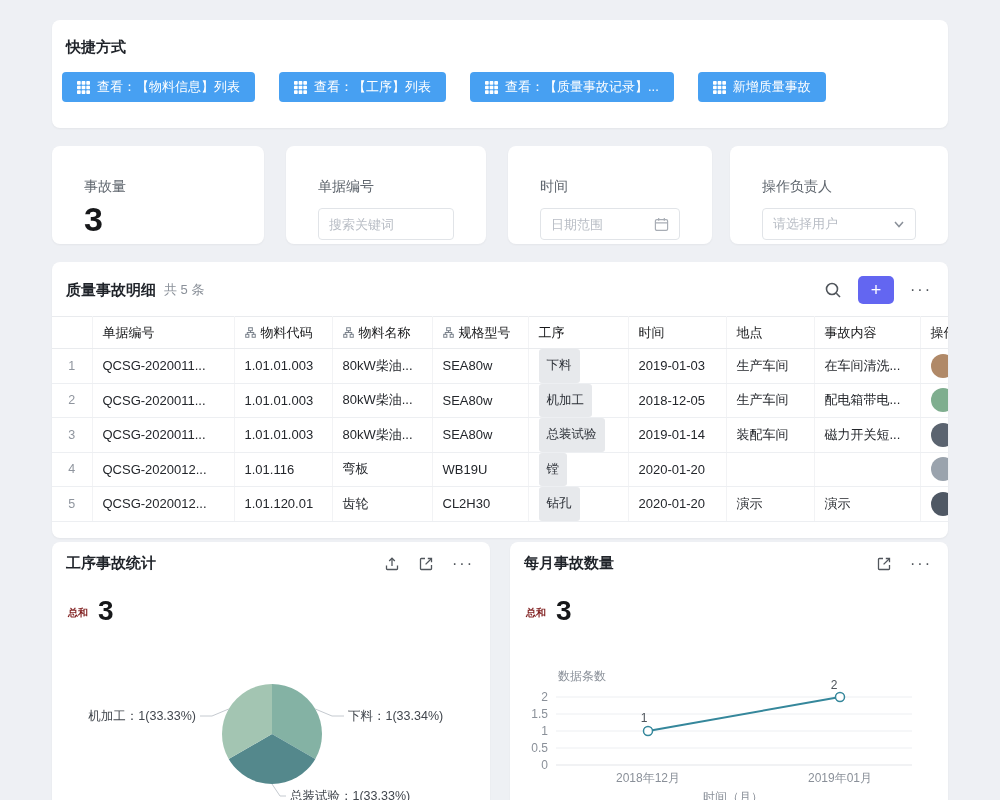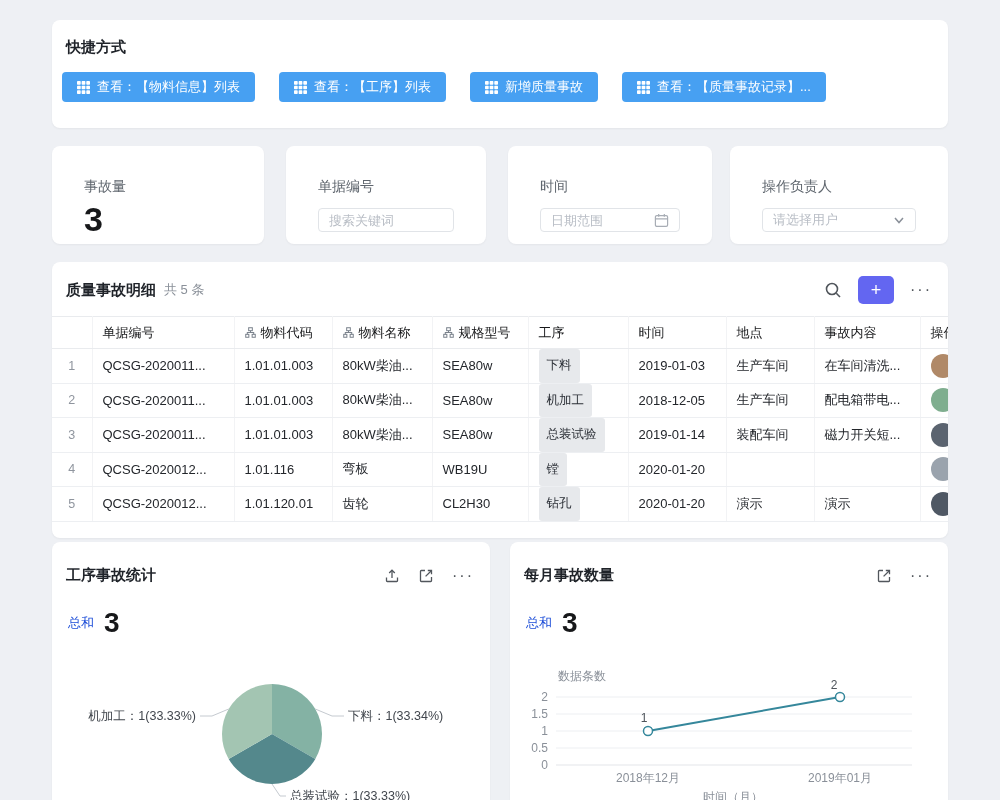--- a/index.html
+++ b/index.html
@@ -26,21 +26,21 @@
 
   
   .stat-card { top: 146px; height: 98px; padding: 32px; }
   #stat-accident { left: 52px;  width: 212px; }
   #stat-docno    { left: 286px; width: 200px; }
   #stat-time     { left: 508px; width: 204px; }
   #stat-operator { left: 730px; width: 218px; }
   .stat-label { font-size: 14px; color: #5f666e; }
   .stat-value { font-size: 34px; font-weight: bold; color: #17181a; margin-top: 4px; }
   .input-box {
-    margin-top: 12px; height: 24px; border: 1px solid #e1e4e8; border-radius: 4px;
+    margin-top: 12px; height: 32px; border: 1px solid #e1e4e8; border-radius: 4px;
     display: flex; align-items: center; padding: 0 10px; gap: 6px; background: #fff;
   }
   .input-box input {
     border: none; outline: none; flex: 1; min-width: 0; font-size: 13px;
     color: #333; font-family: inherit; background: transparent;
   }
   .input-box input::placeholder { color: #b8bdc5; }
   .placeholder-text { flex: 1; font-size: 13px; color: #b8bdc5; white-space: nowrap; overflow: hidden; }
 
   
@@ -67,25 +67,25 @@
   .th-inner { display: inline-flex; align-items: center; gap: 5px; }
   .tag {
     display: inline-block; background: #e7e9ec; border-radius: 3px;
     padding: 8px 8px; font-size: 12.5px; color: #2b2f36; line-height: 1.4;
   }
   .avatar { display: inline-block; width: 24px; height: 24px; border-radius: 50%; vertical-align: middle; }
 
   
   #pie-card  { left: 52px;  top: 542px; width: 438px; height: 290px; }
   #line-card { left: 510px; top: 542px; width: 438px; height: 290px; }
-  .chart-head { display: flex; align-items: center; padding: 24px 16px 0 14px; justify-content: space-between; }
+  .chart-head { display: flex; align-items: center; padding: 12px 16px 0 14px; justify-content: space-between; }
   .chart-title { font-size: 15px; font-weight: bold; }
   .chart-actions { margin-left: auto; display: flex; align-items: center; gap: 18px; }
   .total-row { display: flex; align-items: flex-end; gap: 10px; padding: 24px 0 0 16px; }
-  .total-label { font-size: 13px; color: #1d4ed8; padding-bottom: 5px; }
+  .total-label { font-size: 10px; color: #7f1d1d; padding-bottom: 5px; font-weight: bold; }
   .total-value { font-size: 28px; font-weight: bold; color: #17181a; line-height: 1; }
   .chart-svg { position: absolute; left: 0; top: 0; pointer-events: none; }
   .tick-text { font-size: 12px; fill: #8a9099; }
   .ax-title { font-size: 12px; fill: #8a9099; }
   .pie-label { font-size: 12.5px; fill: #41464d; }
   .pt-label { font-size: 12px; fill: #4e545b; }
   .icon-btn { display: inline-flex; cursor: pointer; }
 </style>
 </head>
 <body>
@@ -140,39 +140,39 @@
                 <rect x="10" y="0" width="4" height="4" rx="0.8"></rect>
                 <rect x="0" y="5" width="4" height="4" rx="0.8"></rect>
                 <rect x="5" y="5" width="4" height="4" rx="0.8"></rect>
                 <rect x="10" y="5" width="4" height="4" rx="0.8"></rect>
                 <rect x="0" y="10" width="4" height="4" rx="0.8"></rect>
                 <rect x="5" y="10" width="4" height="4" rx="0.8"></rect>
                 <rect x="10" y="10" width="4" height="4" rx="0.8"></rect>
               </g>
             </svg>
         </span>
-        <span>新增质量事故</span>
+        <span>查看：【质量事故记录】...</span>
       </button>
       <button class="sc-btn">
         <span class="icon-btn">
           <svg width="13" height="13" viewBox="0 0 14 14">
               <g fill="#fff">
                 <rect x="0" y="0" width="4" height="4" rx="0.8"></rect>
                 <rect x="5" y="0" width="4" height="4" rx="0.8"></rect>
                 <rect x="10" y="0" width="4" height="4" rx="0.8"></rect>
                 <rect x="0" y="5" width="4" height="4" rx="0.8"></rect>
                 <rect x="5" y="5" width="4" height="4" rx="0.8"></rect>
                 <rect x="10" y="5" width="4" height="4" rx="0.8"></rect>
                 <rect x="0" y="10" width="4" height="4" rx="0.8"></rect>
                 <rect x="5" y="10" width="4" height="4" rx="0.8"></rect>
                 <rect x="10" y="10" width="4" height="4" rx="0.8"></rect>
               </g>
             </svg>
         </span>
-        <span>查看：【质量事故记录】...</span>
+        <span>新增质量事故</span>
       </button>
     </div>
   </div>
 
   <div class="card stat-card" id="stat-accident">
     <div class="stat-label">事故量</div>
     <div class="stat-value">3</div>
   </div>
 
   <div class="card stat-card" id="stat-docno">

